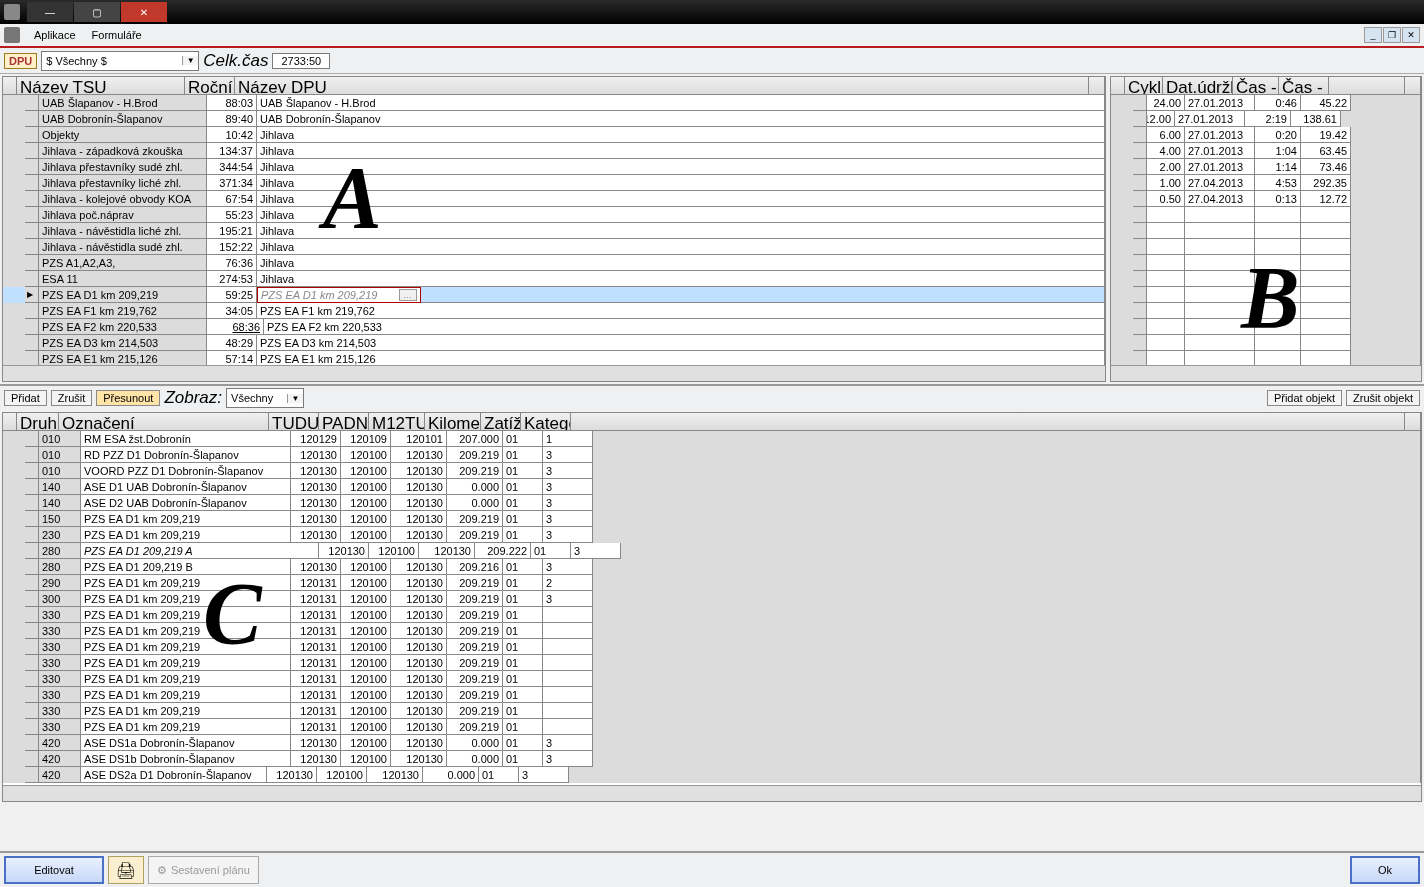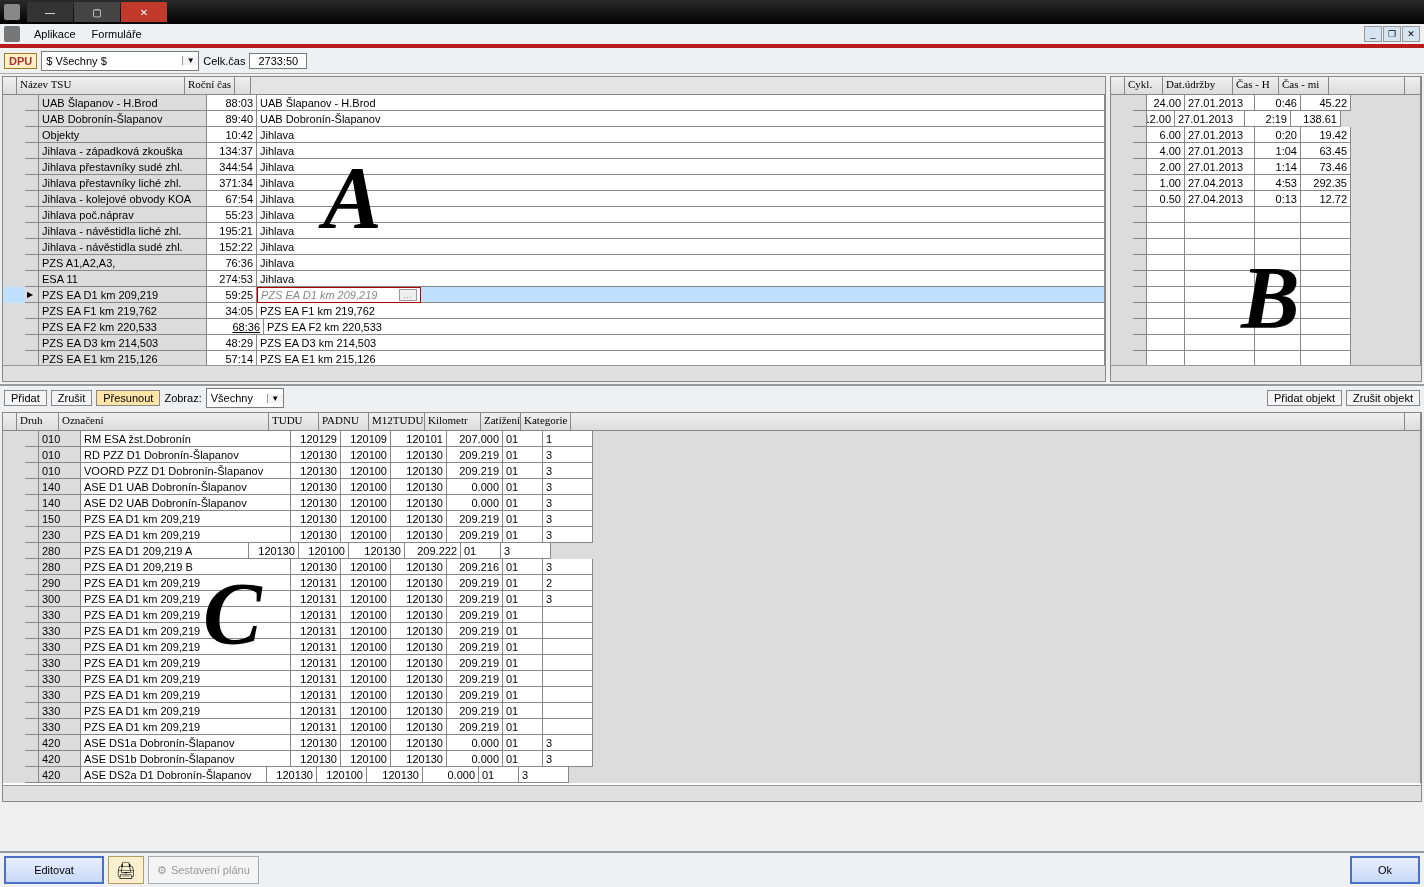--- a/index.html
+++ b/index.html
@@ -8,45 +8,45 @@
 
 .title-bar { height: 24px; background: linear-gradient(#2a2a2a, #000); color: #fff; display: flex; align-items: center; padding: 0 4px; }
 .title-bar .app-icon { width: 16px; height: 16px; background: #888; margin-right: 6px; border-radius: 2px; }
 .title-bar .title { flex: 1; font-size: 12px; }
 .title-bar .win-btns { display: flex; }
 .title-bar .win-btn { width: 46px; height: 20px; margin-left: 1px; display: flex; align-items: center; justify-content: center; background: #333; color: #fff; font-size: 10px; }
 .title-bar .win-btn.close { background: #c0392b; }
 .title-bar .win-btn.maximize { background: #444; }
 
 
-.menu-bar { height: 24px; background: #eef0f2; border-bottom: 4px solid #b91c1c; display: flex; align-items: center; padding: 0 4px; }
+.menu-bar { height: 24px; background: #eef0f2; border-bottom: 2px solid #b91c1c; display: flex; align-items: center; padding: 0 4px; }
 .menu-bar .mb-icon { width: 16px; height: 16px; background: #777; margin-right: 6px; border-radius: 2px; }
 .menu-bar .menu-item { padding: 0 8px; cursor: default; }
 .menu-bar .spacer { flex: 1; }
 .mdi-btn { width: 18px; height: 16px; border: 1px solid #999; background: #d6e4f2; font-size: 9px; display: flex; align-items: center; justify-content: center; margin-left: 1px; }
 
 
 .filter-bar { height: 26px; background: #eef0f2; border-bottom: 1px solid #aaa; display: flex; align-items: center; padding: 2px 4px; gap: 4px; }
 .dpu-btn { border: 1px solid #a07a20; background: #fff0c8; color: #a33; font-weight: bold; padding: 1px 4px; font-size: 11px; }
 .combo { display: flex; align-items: center; border: 1px solid #7a7a7a; background: #fff; height: 20px; }
 .combo input { border: none; outline: none; font-size: 11px; padding: 0 4px; width: 140px; background: transparent; }
 .combo .arrow { width: 16px; text-align: center; border-left: 1px solid #999; background: #f4f4f4; font-size: 8px; }
-.label { font-size: 11px; }
+.label { font-size: 17px; font-style: italic; }
 .time-box { border: 1px solid #7a7a7a; background: #fff; padding: 1px 8px; }
 
 
 .top-panes { display: flex; height: 312px; border-bottom: 2px solid #999; }
 .pane { border: 1px solid #888; background: #fff; display: flex; flex-direction: column; position: relative; overflow: hidden; }
 .pane-left { flex: 1; margin: 2px; }
 .pane-right { width: 312px; margin: 2px; }
 
 
 .grid { flex: 1; overflow: hidden; }
 .grid-header { display: flex; background: #e4e4e4; border-bottom: 1px solid #888; height: 18px; }
-.gh-cell { border-right: 1px solid #888; padding: 1px 3px; font-size: 11px; background: linear-gradient(#f0f0f0,#dcdcdc); white-space: nowrap; overflow: hidden; font-family: Liberation Serif, serif; }
+.gh-cell { border-right: 1px solid #888; padding: 1px 3px; font-size: 17px; background: linear-gradient(#f0f0f0,#dcdcdc); white-space: nowrap; overflow: hidden; }
 .grid-body { overflow: hidden; }
 .grid-row { display: flex; height: 16px; background: #dcdcdc; padding-left: 22px; }
 .grid-row.selected { background: #bfe0ff; }
 .g-cell { border-right: 1px solid #888; border-bottom: 1px solid #888; padding: 0 3px; font-size: 11px; white-space: nowrap; overflow: hidden; background: #fff; display: flex; align-items: center; }
 .g-cell.gray { background: #dcdcdc; }
 .g-cell.num { justify-content: flex-end; }
 .row-selector { width: 14px; background: #dcdcdc; border-right: 1px solid #888; border-bottom: 1px solid #888; flex-shrink: 0; }
 .row-selector.selected::before { content: "▶"; font-size: 8px; padding-left: 2px; }
 
 
@@ -110,20 +110,21 @@
 
 <div class="top-panes">
 
   <div class="pane pane-left">
     <div class="overlay-letter" style="left:320px; top:70px;">A</div>
     <div class="grid">
       <div class="grid-header">
         <div class="gh-cell" style="width:14px;"></div>
         <div class="gh-cell" style="width:168px;">Název TSU</div>
         <div class="gh-cell" style="width:50px;">Roční čas</div>
+        <div class="gh-cell" style="flex:1;">Název DPU</div>
         <div class="gh-cell" style="width:16px;"></div>
       </div>
       <div class="grid-body" id="grid-a-body">
           <div class="grid-row">
             <div class="row-selector"></div>
             <div class="g-cell gray" style="width: 168px;">UAB Šlapanov - H.Brod</div>
             <div class="g-cell num" style="width: 50px;">88:03</div>
             <div class="g-cell" style="flex: 1 1 0%;">UAB Šlapanov - H.Brod</div>
           </div>
           <div class="grid-row">
@@ -497,21 +498,21 @@
           <div class="g-cell num" style="width: 50px;">120100</div>
           <div class="g-cell num" style="width: 56px;">120130</div>
           <div class="g-cell num" style="width: 56px;">209.219</div>
           <div class="g-cell " style="width: 40px;">01</div>
           <div class="g-cell " style="width: 50px;">3</div>
           <div class="g-cell gray" style="flex: 1 1 0%; border-bottom: none;"></div>
         </div>
         <div class="grid-row">
           <div class="row-selector"></div>
           <div class="g-cell gray" style="width: 42px;">280</div>
-          <div class="g-cell " style="width: 168px;">PZS EA D1 209,219 A</div>
+          <div class="g-cell " style="width: 238px; font-style: italic;">PZS EA D1 209,219 A</div>
           <div class="g-cell num" style="width: 50px;">120130</div>
           <div class="g-cell num" style="width: 50px;">120100</div>
           <div class="g-cell num" style="width: 56px;">120130</div>
           <div class="g-cell num" style="width: 56px;">209.222</div>
           <div class="g-cell " style="width: 40px;">01</div>
           <div class="g-cell " style="width: 50px;">3</div>
           <div class="g-cell gray" style="flex: 1 1 0%; border-bottom: none;"></div>
         </div>
         <div class="grid-row">
           <div class="row-selector"></div>

